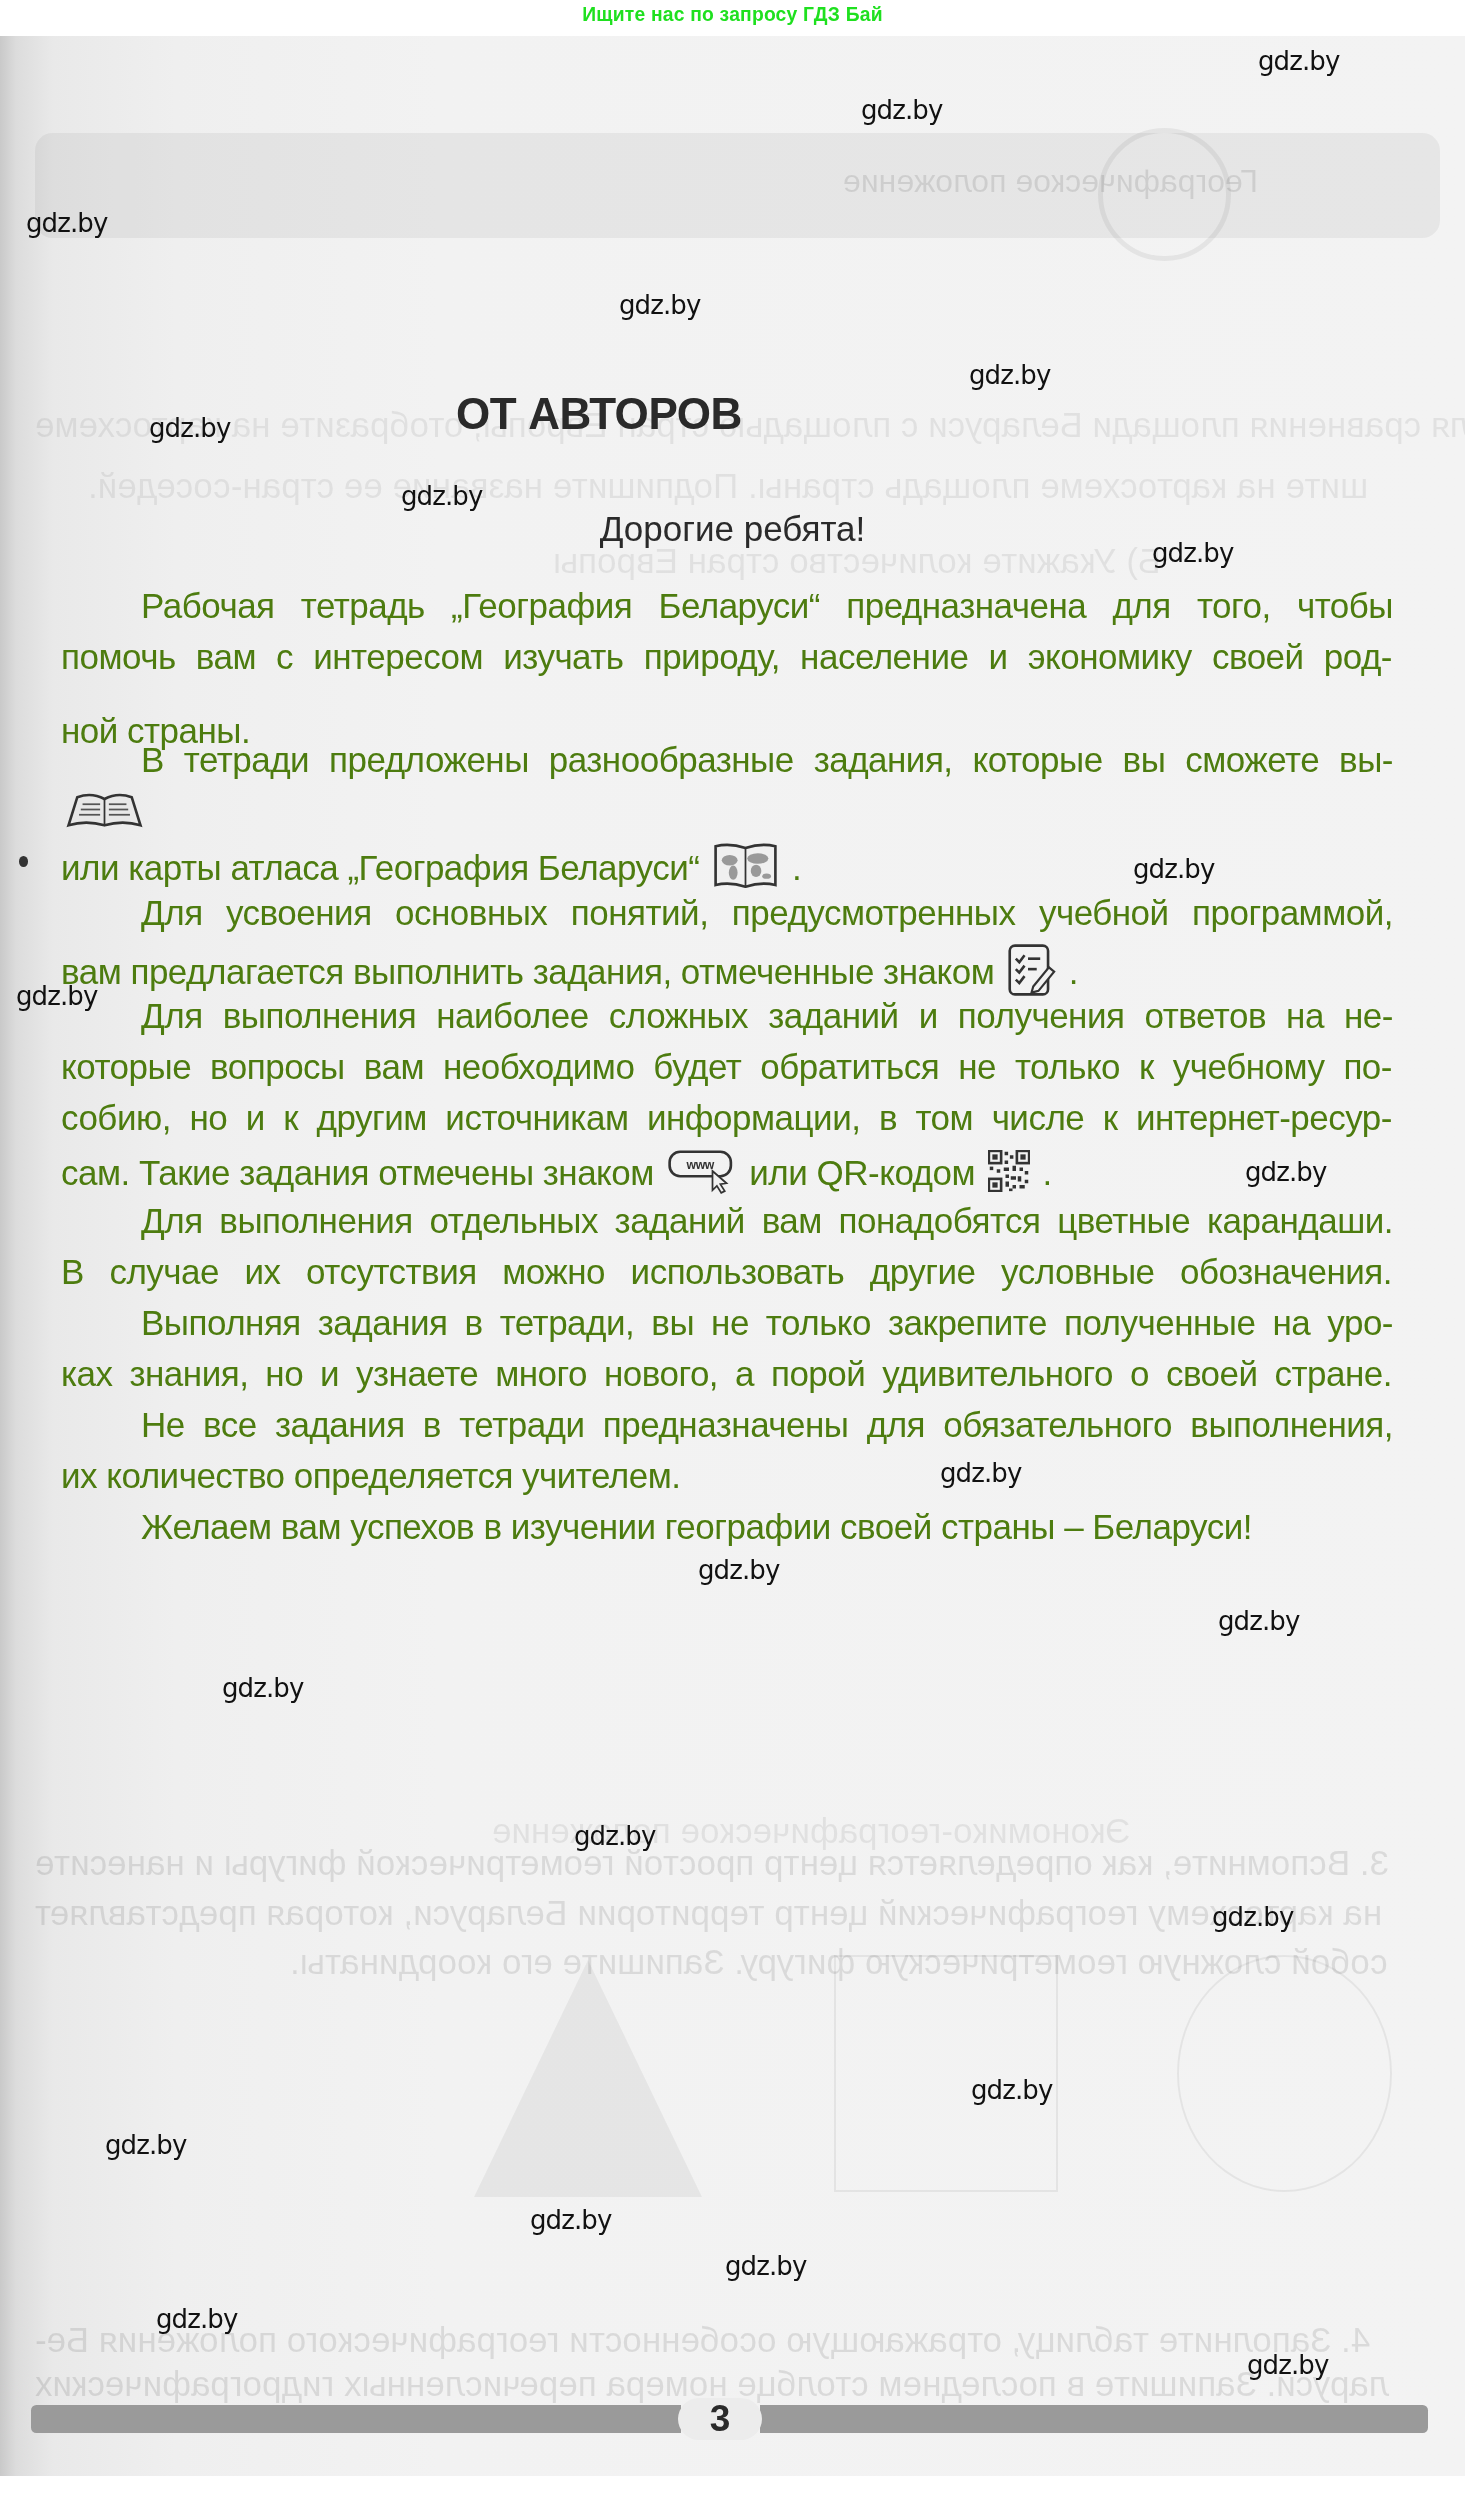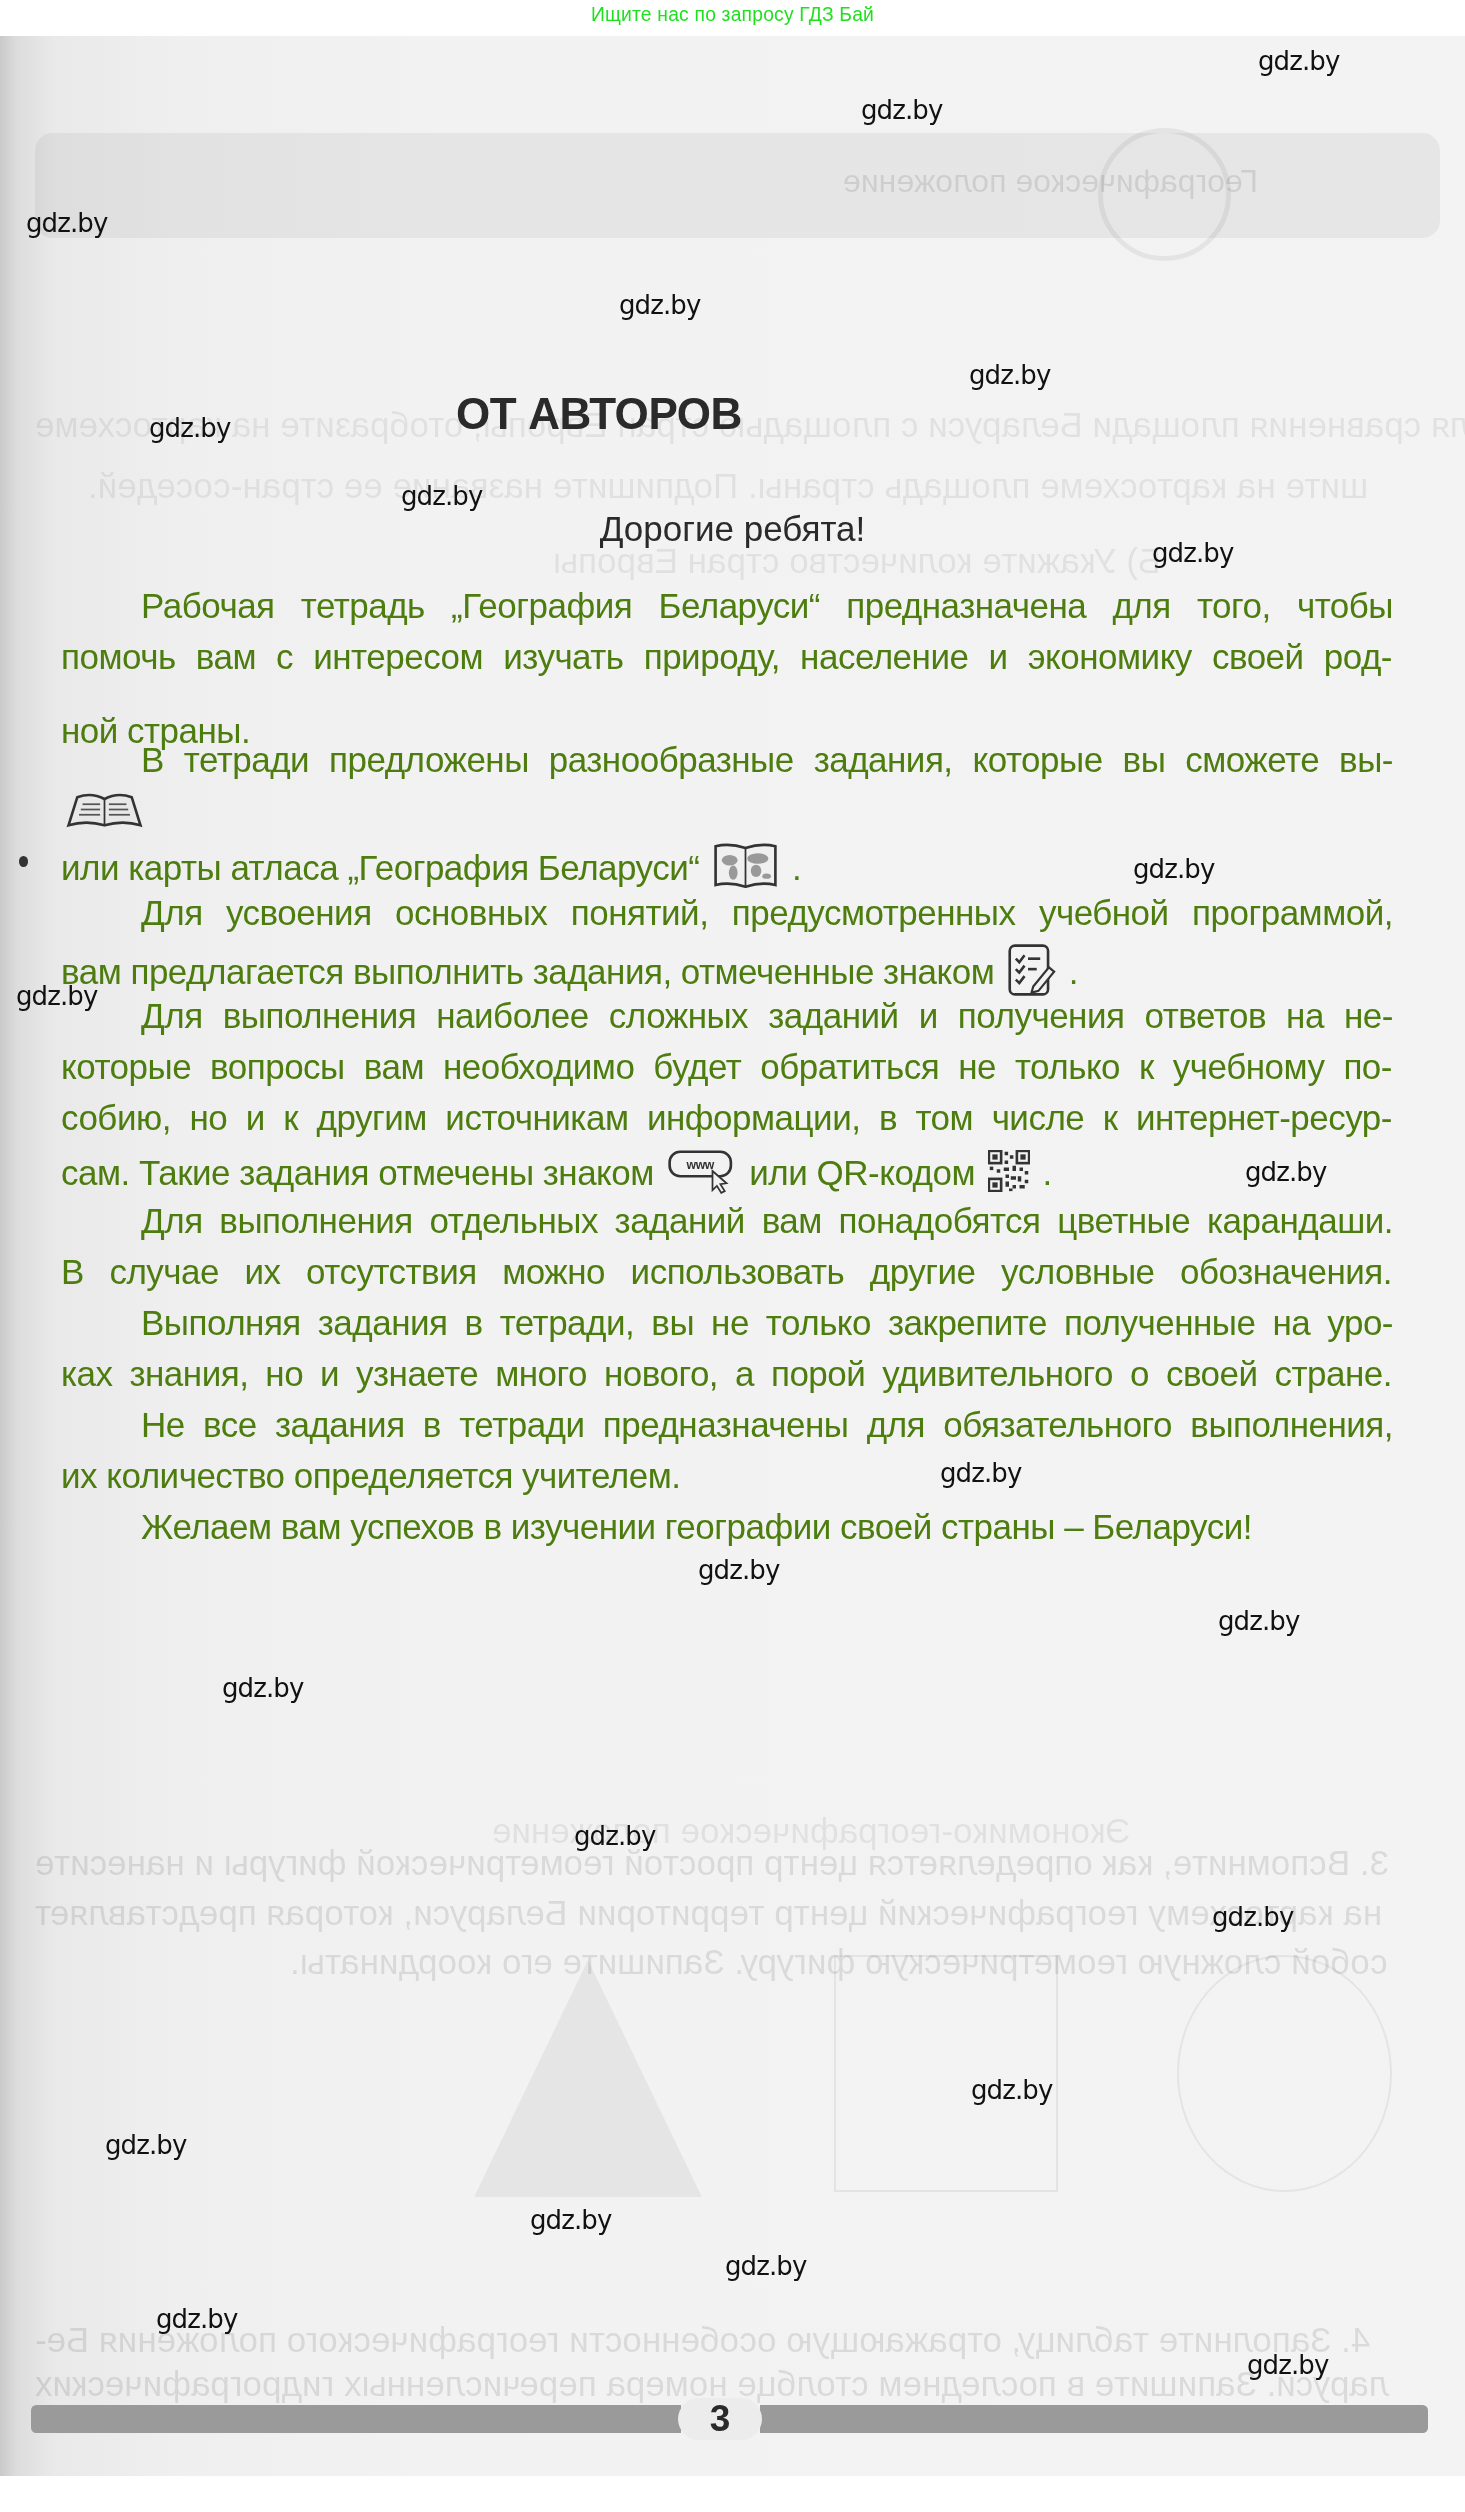--- a/index.html
+++ b/index.html
@@ -3,21 +3,21 @@
   <meta charset="utf-8">
   <style>
     html, body { margin: 0; padding: 0; }
     body {
       width: 1465px; height: 2512px; position: relative; overflow: hidden;
       background: #ffffff;
       font-family: "Liberation Sans", sans-serif;
     }
     .top-banner {
       position: absolute; left: 0; top: 0; width: 1465px; height: 35px;
-      background: #ffffff; text-align: center;
+      background: #ffffff; text-align: center; font-weight: bold;
     }
     .top-banner span {
       display: inline-block; margin-top: 3.5px;
       font-size: 19.3px; color: #1fe01f; letter-spacing: 0.2px;
     }
     .page {
       position: absolute; left: 0; top: 36px; width: 1465px; height: 2440px;
       background: linear-gradient(90deg, #c9c9c9 0px, #dcdcdc 16px, #e9e9e9 53px, #efefef 176px, #f2f2f2 439px, #f3f3f3 100%);
       overflow: hidden;
     }

